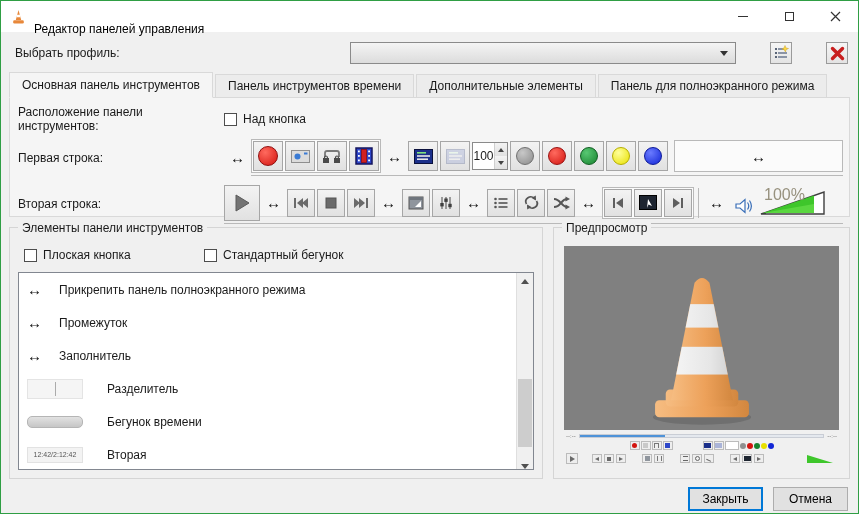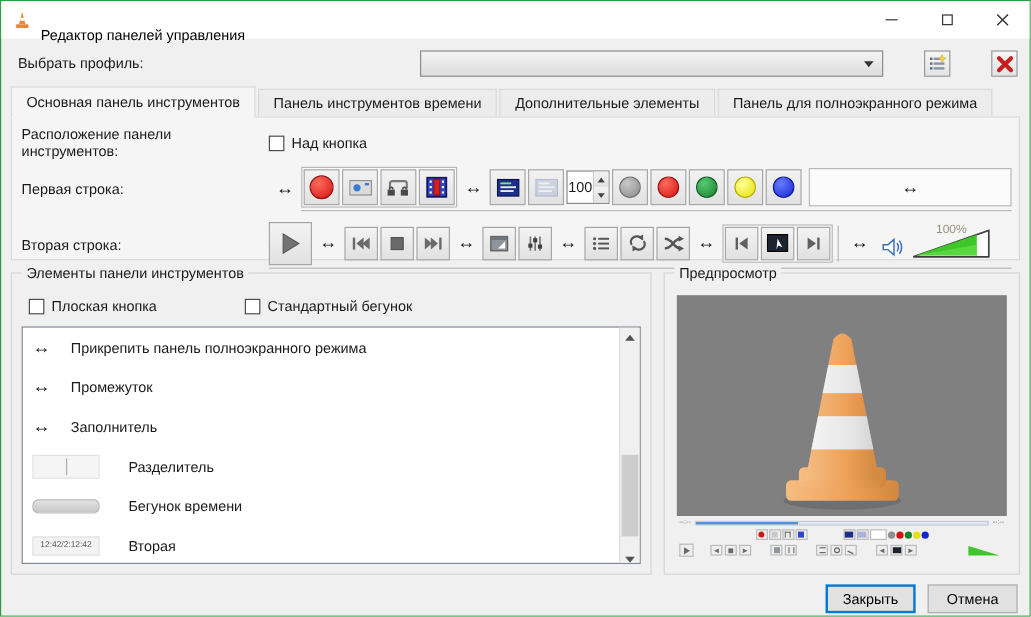--- a/index.html
+++ b/index.html
@@ -53,21 +53,21 @@
 
   .spinbox { width:36px; height:28px; border:1px solid #8a8a8a; background:#fff; display:flex; }
   .spin-val { flex:1; display:flex; align-items:center; justify-content:center; }
   .spin-arrows { width:13px; display:flex; flex-direction:column; border-left:1px solid #cfcfcf; }
   .spin-btn { flex:1; display:flex; align-items:center; justify-content:center; background:linear-gradient(#f3f3f3,#e1e1e1); }
   .tri-up { width:0; height:0; border-left:3px solid transparent; border-right:3px solid transparent; border-bottom:4px solid #444; }
   .tri-down { width:0; height:0; border-left:3px solid transparent; border-right:3px solid transparent; border-top:4px solid #444; }
 
   .vsep { width:1px; height:30px; background:#b9b9b9; margin:0 4px; }
   .vol-wrap { display:flex; align-items:flex-end; gap:6px; position:relative; margin-left:4px; }
-  .vol-label { position:absolute; top:-4px; left:46px; font-size:10px; color:#97917e; }
+  .vol-label { position:absolute; top:-4px; left:30px; font-size:16px; color:#97917e; }
 
   
   .bottom { display:flex; margin:10px 8px 0 8px; gap:10px; flex:1; }
   .groupbox { border:1px solid #d5d5d5; position:relative; padding:18px 8px 8px 8px; }
   .groupbox > .gb-title { position:absolute; top:-7px; left:8px; background:#f0f0f0; padding:0 4px; }
   .gb-elements { width:534px; }
   .gb-preview { flex:1; }
 
   .cb-row { display:flex; margin:2px 0 10px 6px; }
   .cb-row .cb-wrap { width:180px; }

